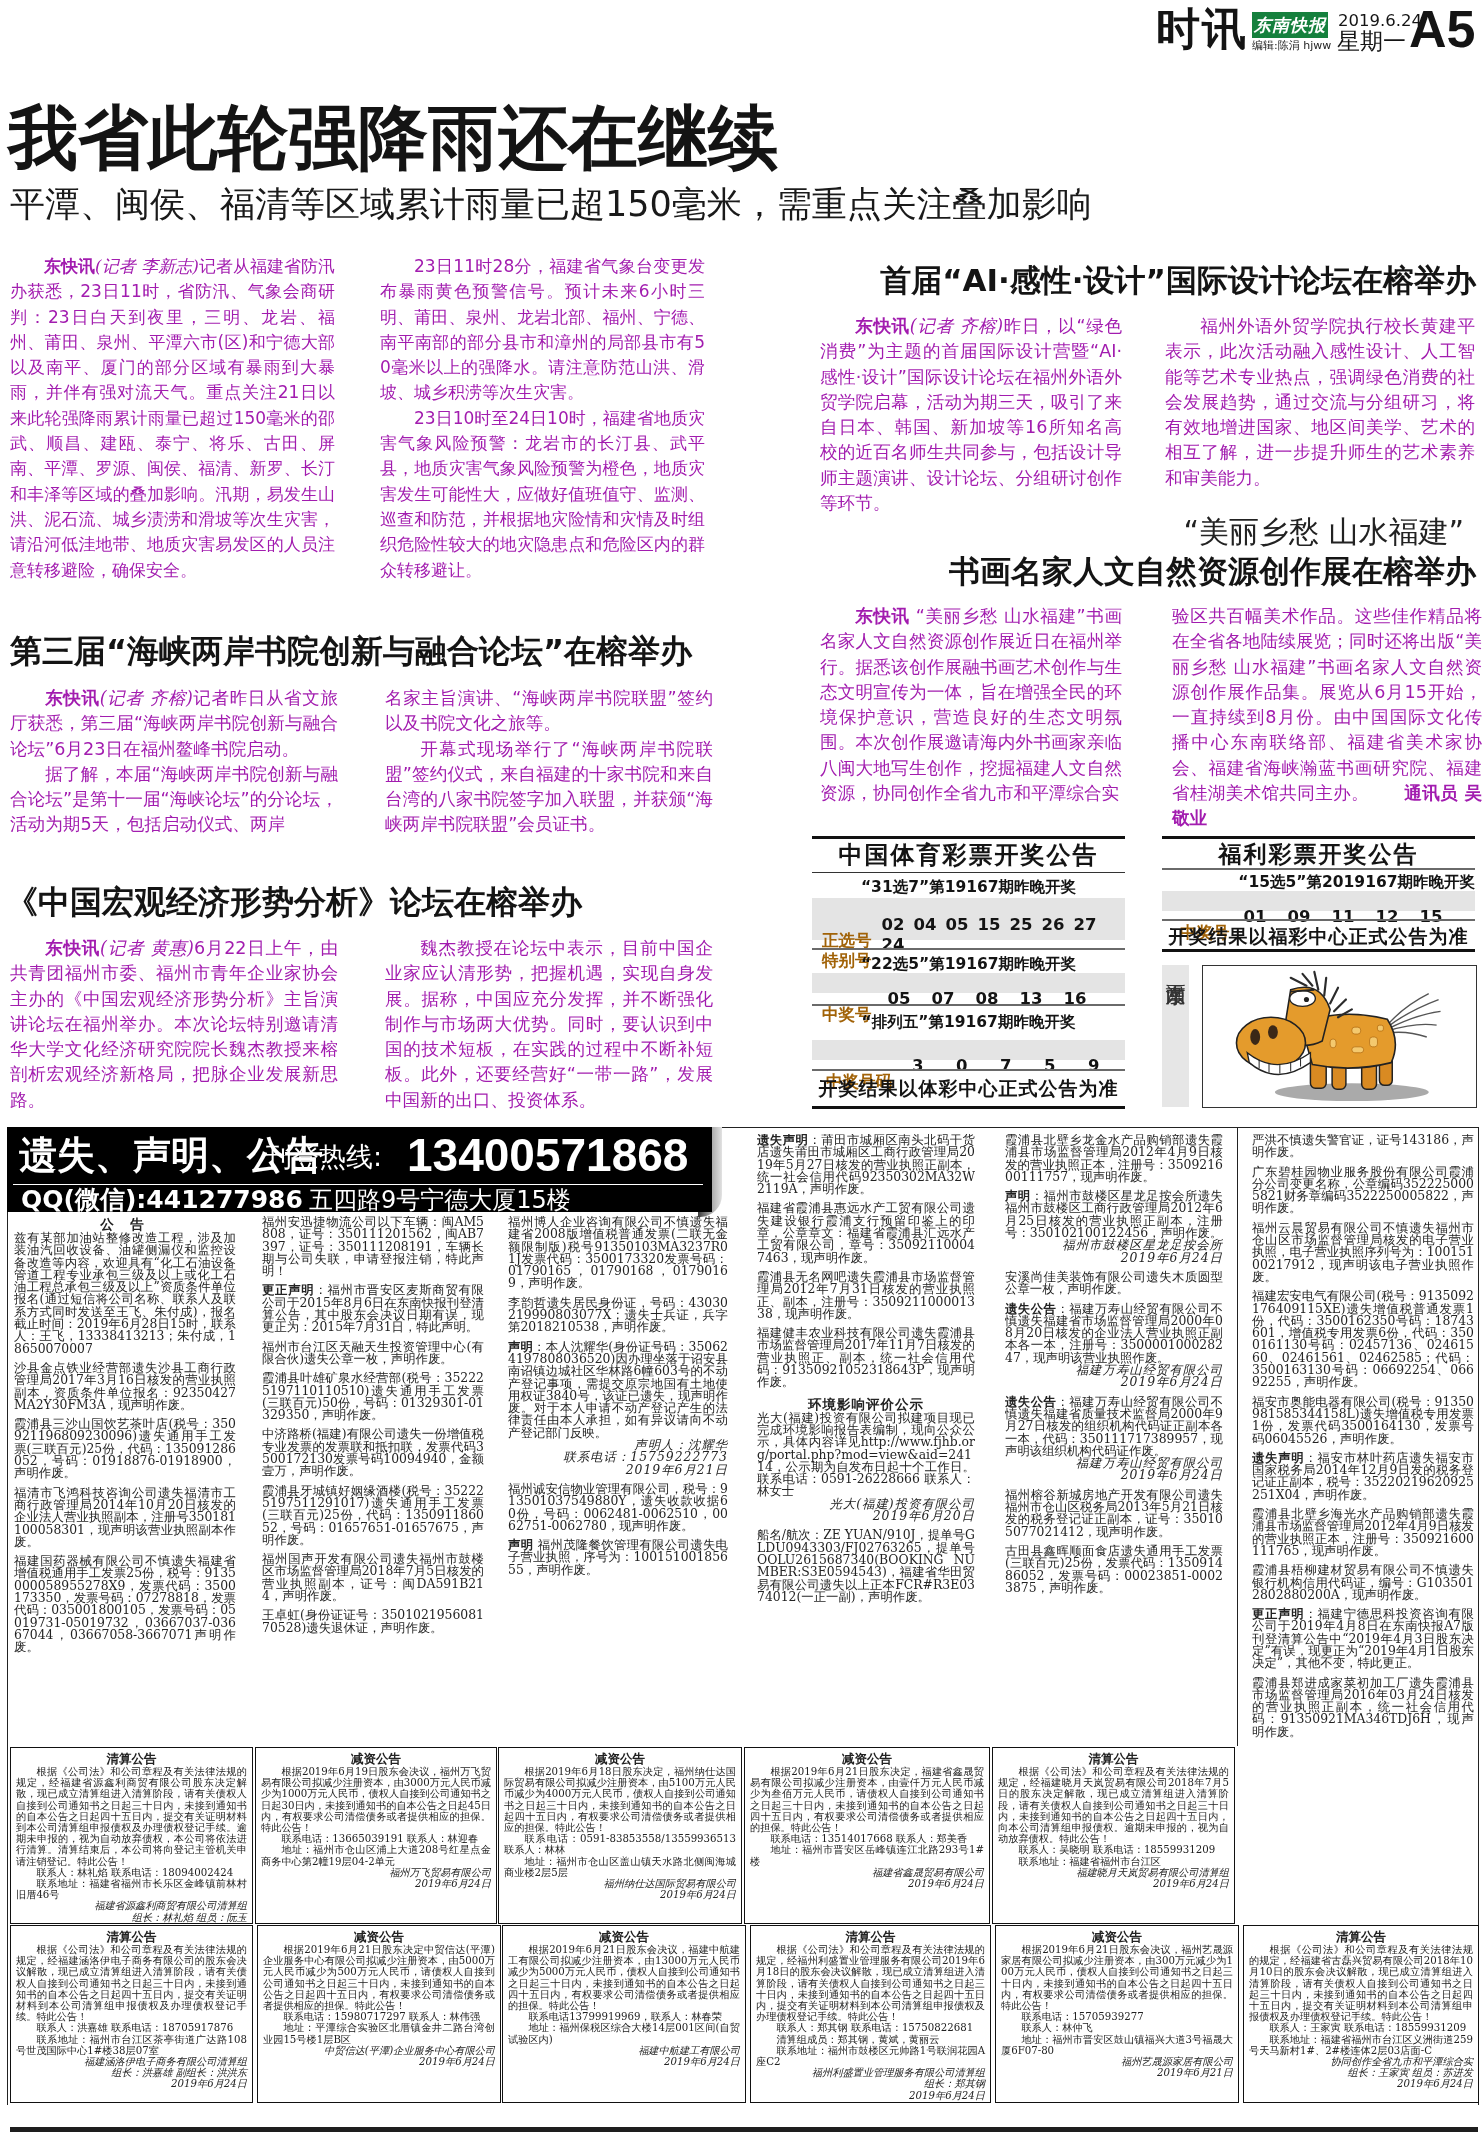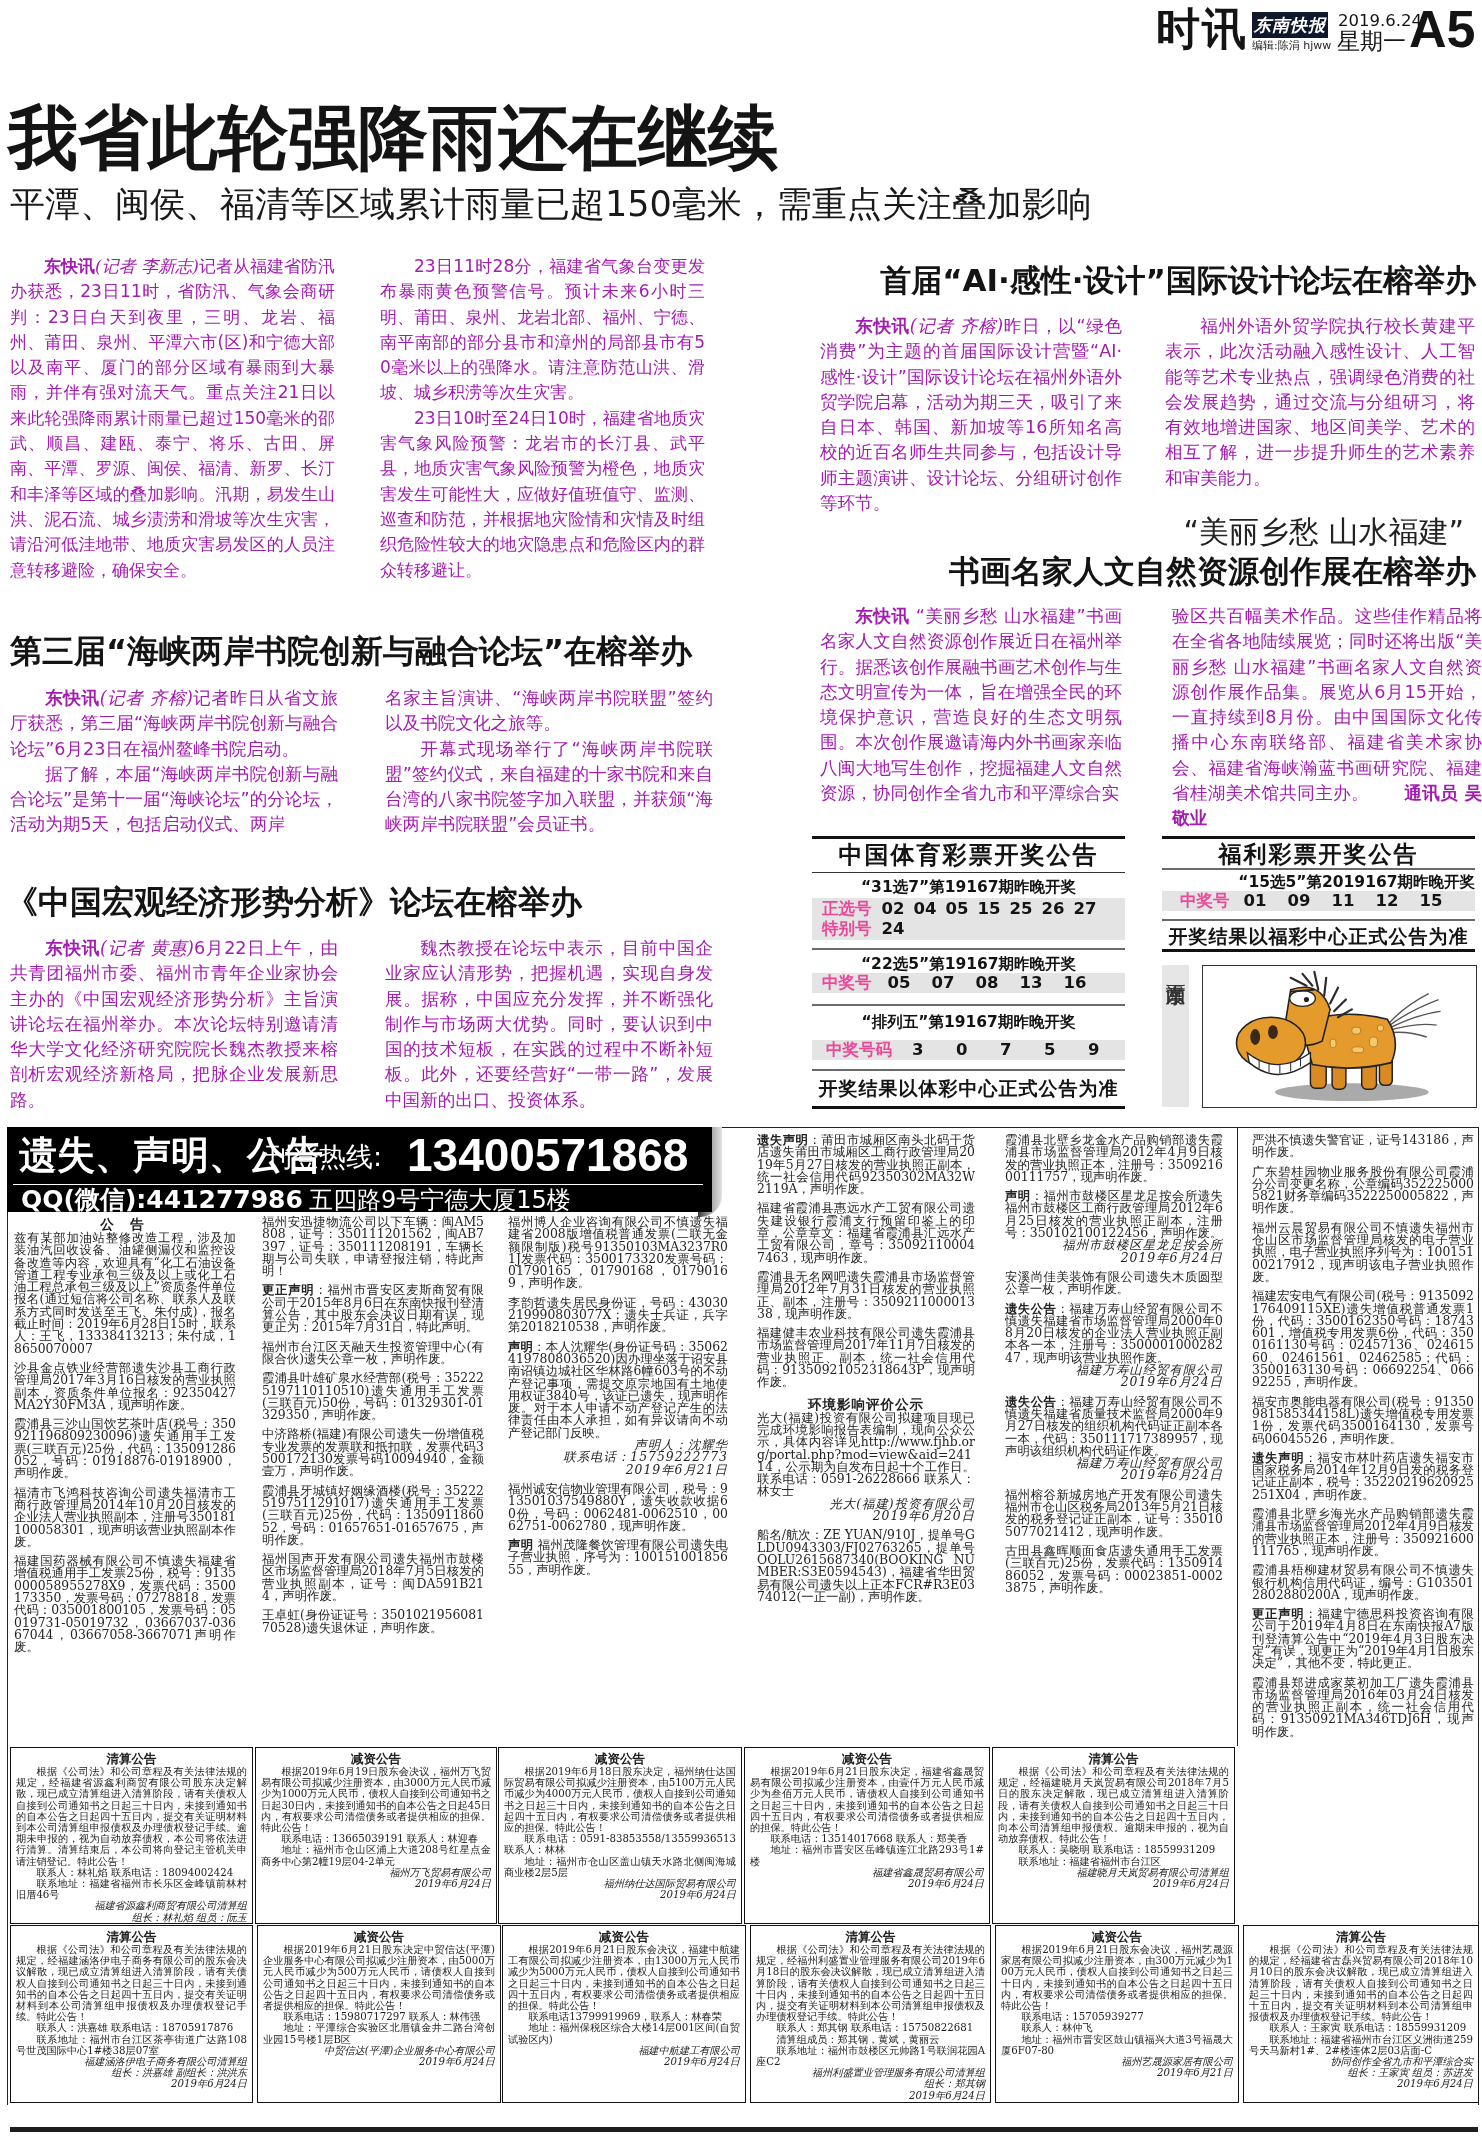--- a/index.html
+++ b/index.html
@@ -1,21 +1,21 @@
 <!DOCTYPE html>
 <html><head>
 <meta charset="utf-8">
 <style>
   html, body { margin:0; padding:0; background:#ffffff; }
   #page { position:relative; width:1482px; height:2137px; overflow:hidden; background:#fff; color:#141414;
           font-family:"DejaVu Sans", sans-serif; }
   .abs { position:absolute; }
   
   .sec-name { font-size:44px; font-weight:bold; line-height:48px; letter-spacing:2px; }
-  .logo { background:#0f172a; color:#fff; font-weight:bold; font-style:italic; font-size:17px; line-height:26px;
+  .logo { background:#15803d; color:#fff; font-weight:bold; font-style:italic; font-size:17px; line-height:26px;
           text-align:center; font-family:"DejaVu Serif", serif; letter-spacing:1px; }
   .editor { font-size:11px; line-height:12px; color:#222; white-space:nowrap; }
   .date { font-size:16.5px; line-height:18px; white-space:nowrap; }
   .weekday { font-size:23px; line-height:24px; white-space:nowrap; }
   .pageno { font-size:52px; line-height:54px; font-weight:bold; font-family:"Liberation Sans", sans-serif; }
   
   .headline { font-size:70px; line-height:76px; font-weight:bold; white-space:nowrap; letter-spacing:0px; }
   .subhead { font-size:35px; line-height:40px; white-space:nowrap; color:#1a1a1a; }
   .title { font-size:31px; line-height:36px; font-weight:bold; white-space:nowrap; }
   .title-l { font-size:32px; line-height:38px; font-weight:bold; white-space:nowrap; }
@@ -30,21 +30,21 @@
   .sig { font-weight:bold; }
   
   .lot { position:absolute; }
   .lot .rule-thick { position:absolute; left:0; right:0; height:3px; background:#111; }
   .lot .rule { position:absolute; left:0; right:0; height:2px; background:#6a6a6a; }
   .lot .rule-thin { position:absolute; left:0; right:0; height:1px; background:#333; }
   .lot .ltitle { position:absolute; left:0; right:0; text-align:center; font-weight:bold; font-size:24px; line-height:30px; letter-spacing:2px; }
   .lot .lhead { position:absolute; left:0; right:0; text-align:center; font-weight:bold; font-size:15.5px; line-height:20px; }
   .lot .band { position:absolute; left:0; right:0; background:#e4e4e4; }
   .lot .row { position:absolute; left:10px; right:6px; display:flex; align-items:center; font-weight:bold; font-size:16.5px; line-height:20px; }
-  .lot .lab { color:#ec4899; margin-right:10px; white-space:nowrap; }
+  .lot .lab { color:#a16207; margin-right:10px; white-space:nowrap;margin-top:32px; }
   .lot .num { flex:0 0 auto; }
   .lot .lfoot { position:absolute; left:0; right:0; text-align:center; font-weight:bold; font-size:19px; line-height:24px; letter-spacing:1px; }
   
   .cartoon-label { background:#e6e6e6; writing-mode:vertical-rl; font-size:20px; line-height:26px; text-align:left; color:#333; padding-top:4px; box-sizing:border-box; }
   .cartoon-frame { border:1px solid #333; box-sizing:border-box; background:#fff; }
   
   .cls-head { background:#000; color:#fff; }
   .cls-head .t1 { position:absolute; left:12px; top:6px; font-size:38px; line-height:44px; font-weight:bold; white-space:nowrap; }
   .cls-head .hl { position:absolute; left:258px; top:14px; font-size:27px; line-height:32px; white-space:nowrap; }
   .cls-head .hn { position:absolute; left:400px; top:2px; font-size:46px; line-height:52px; font-weight:bold; white-space:nowrap; font-family:"Liberation Sans", sans-serif; }

